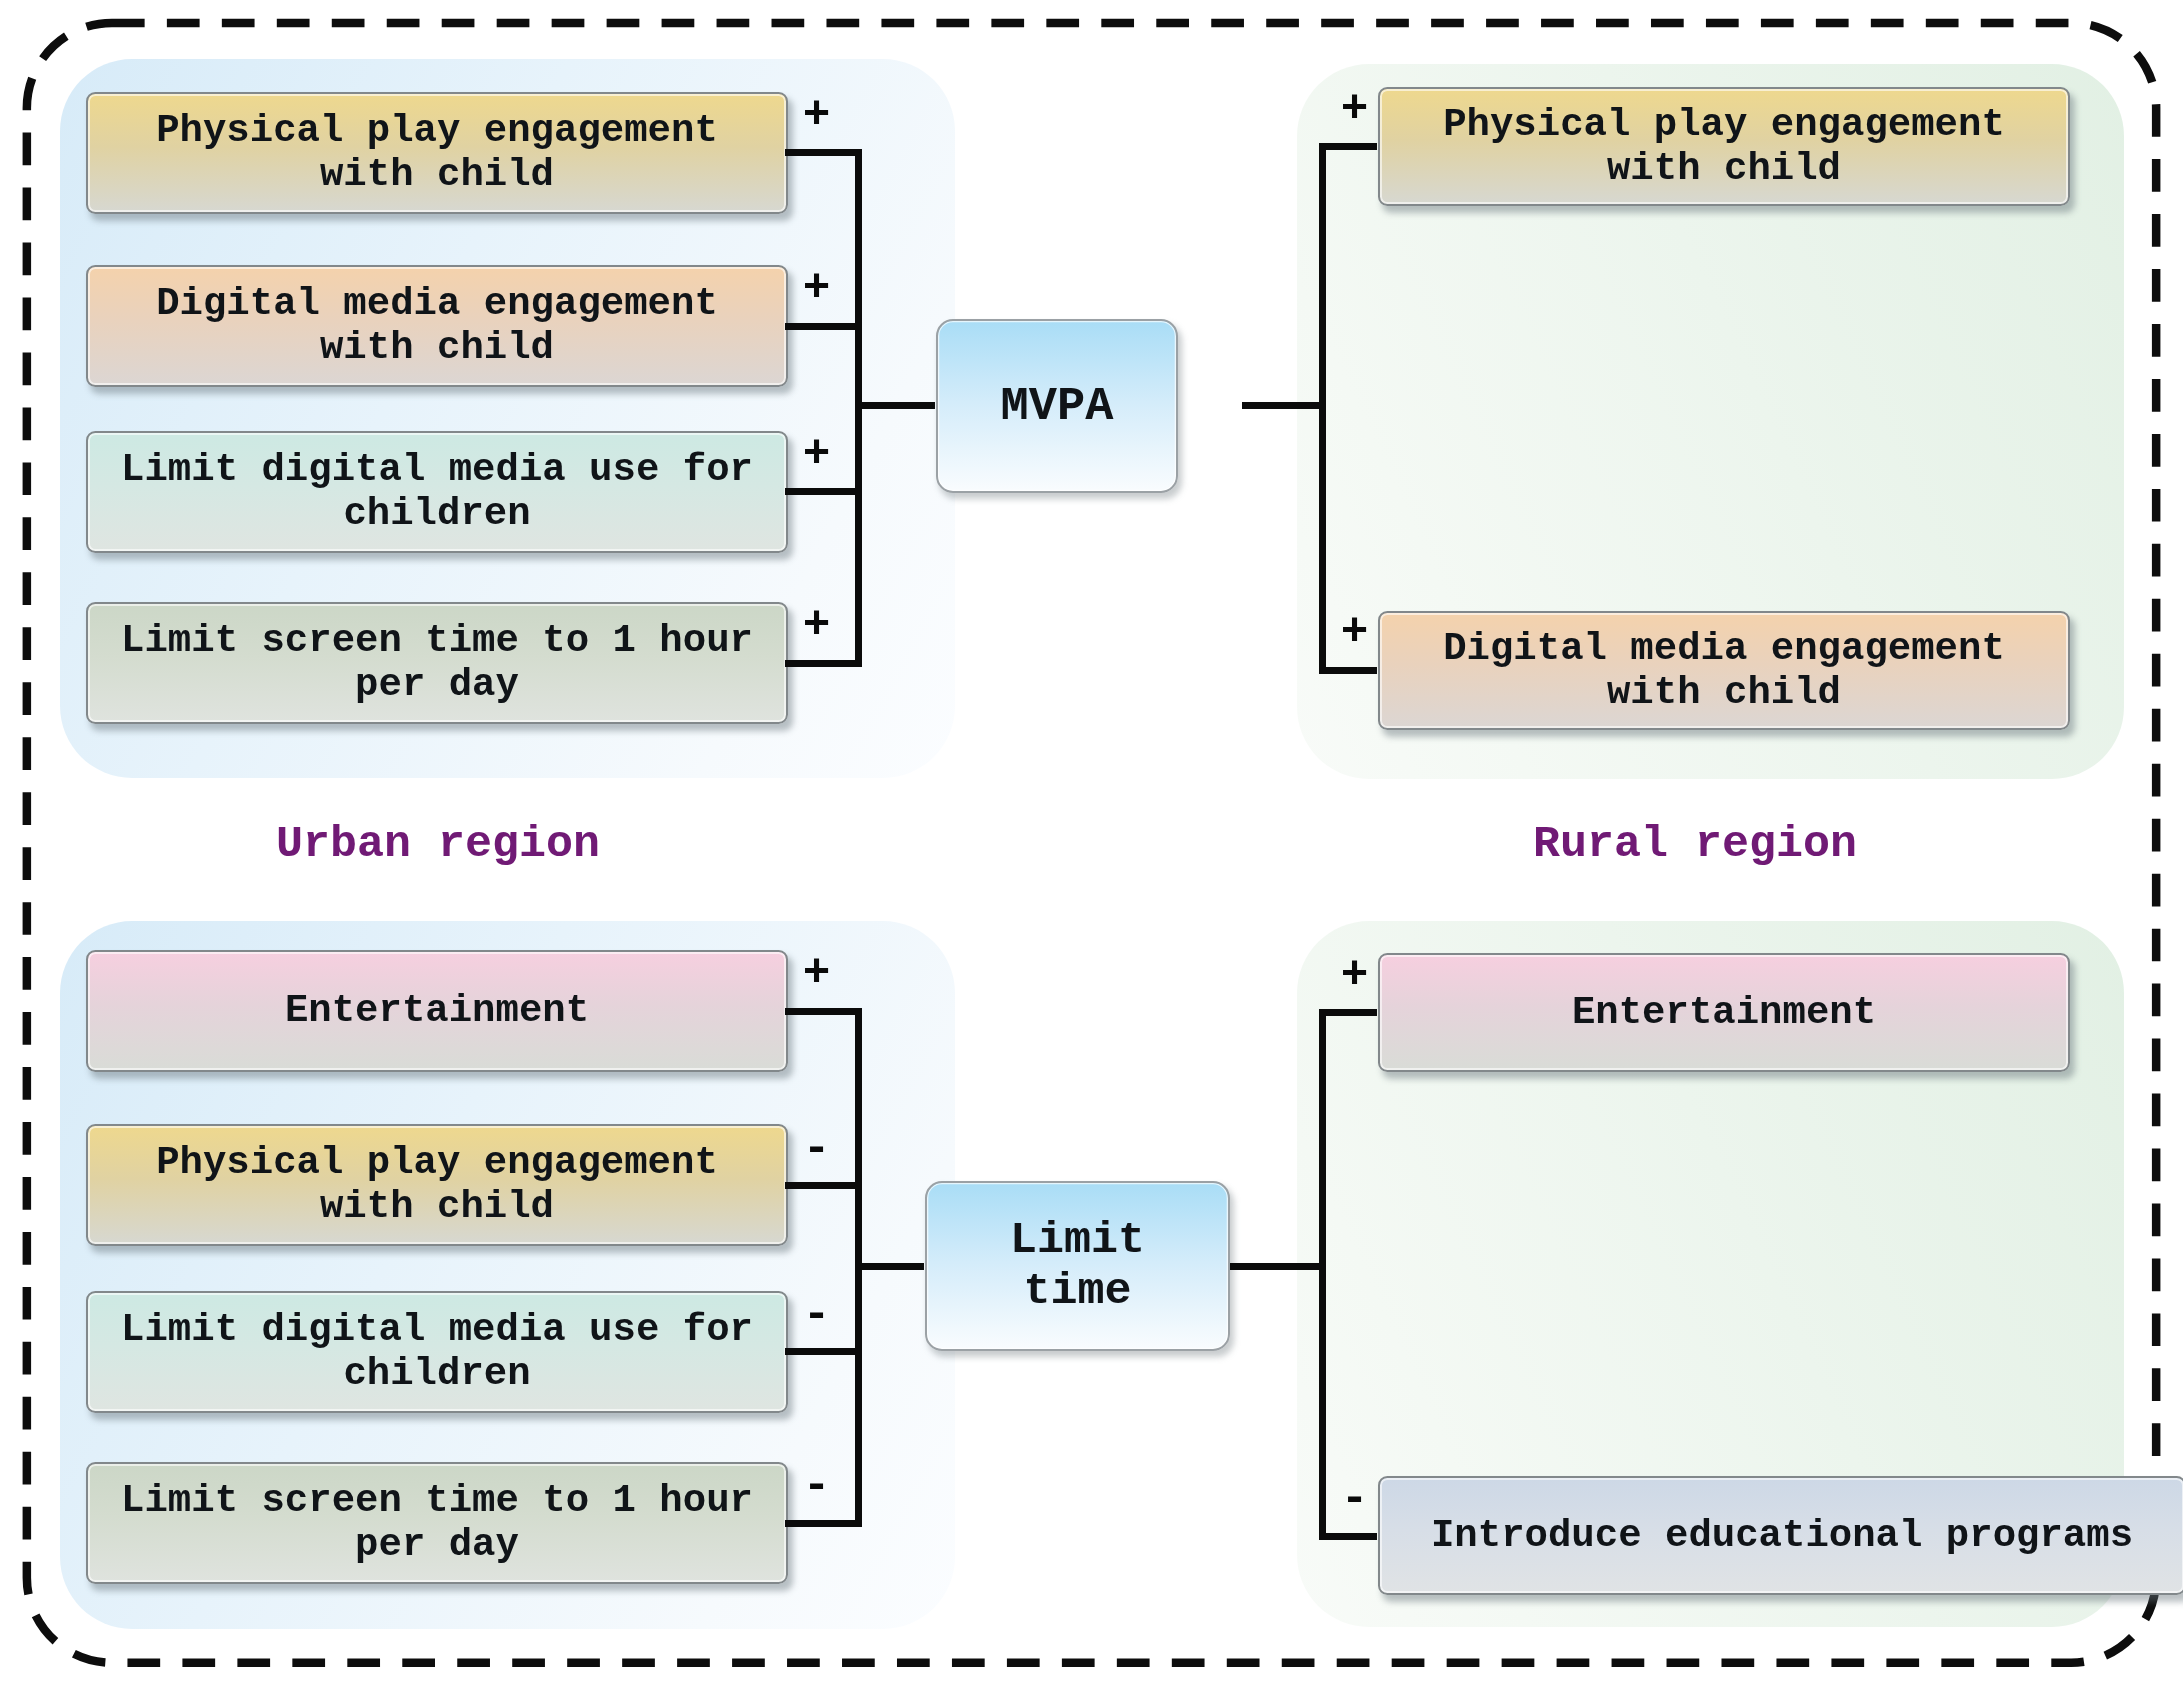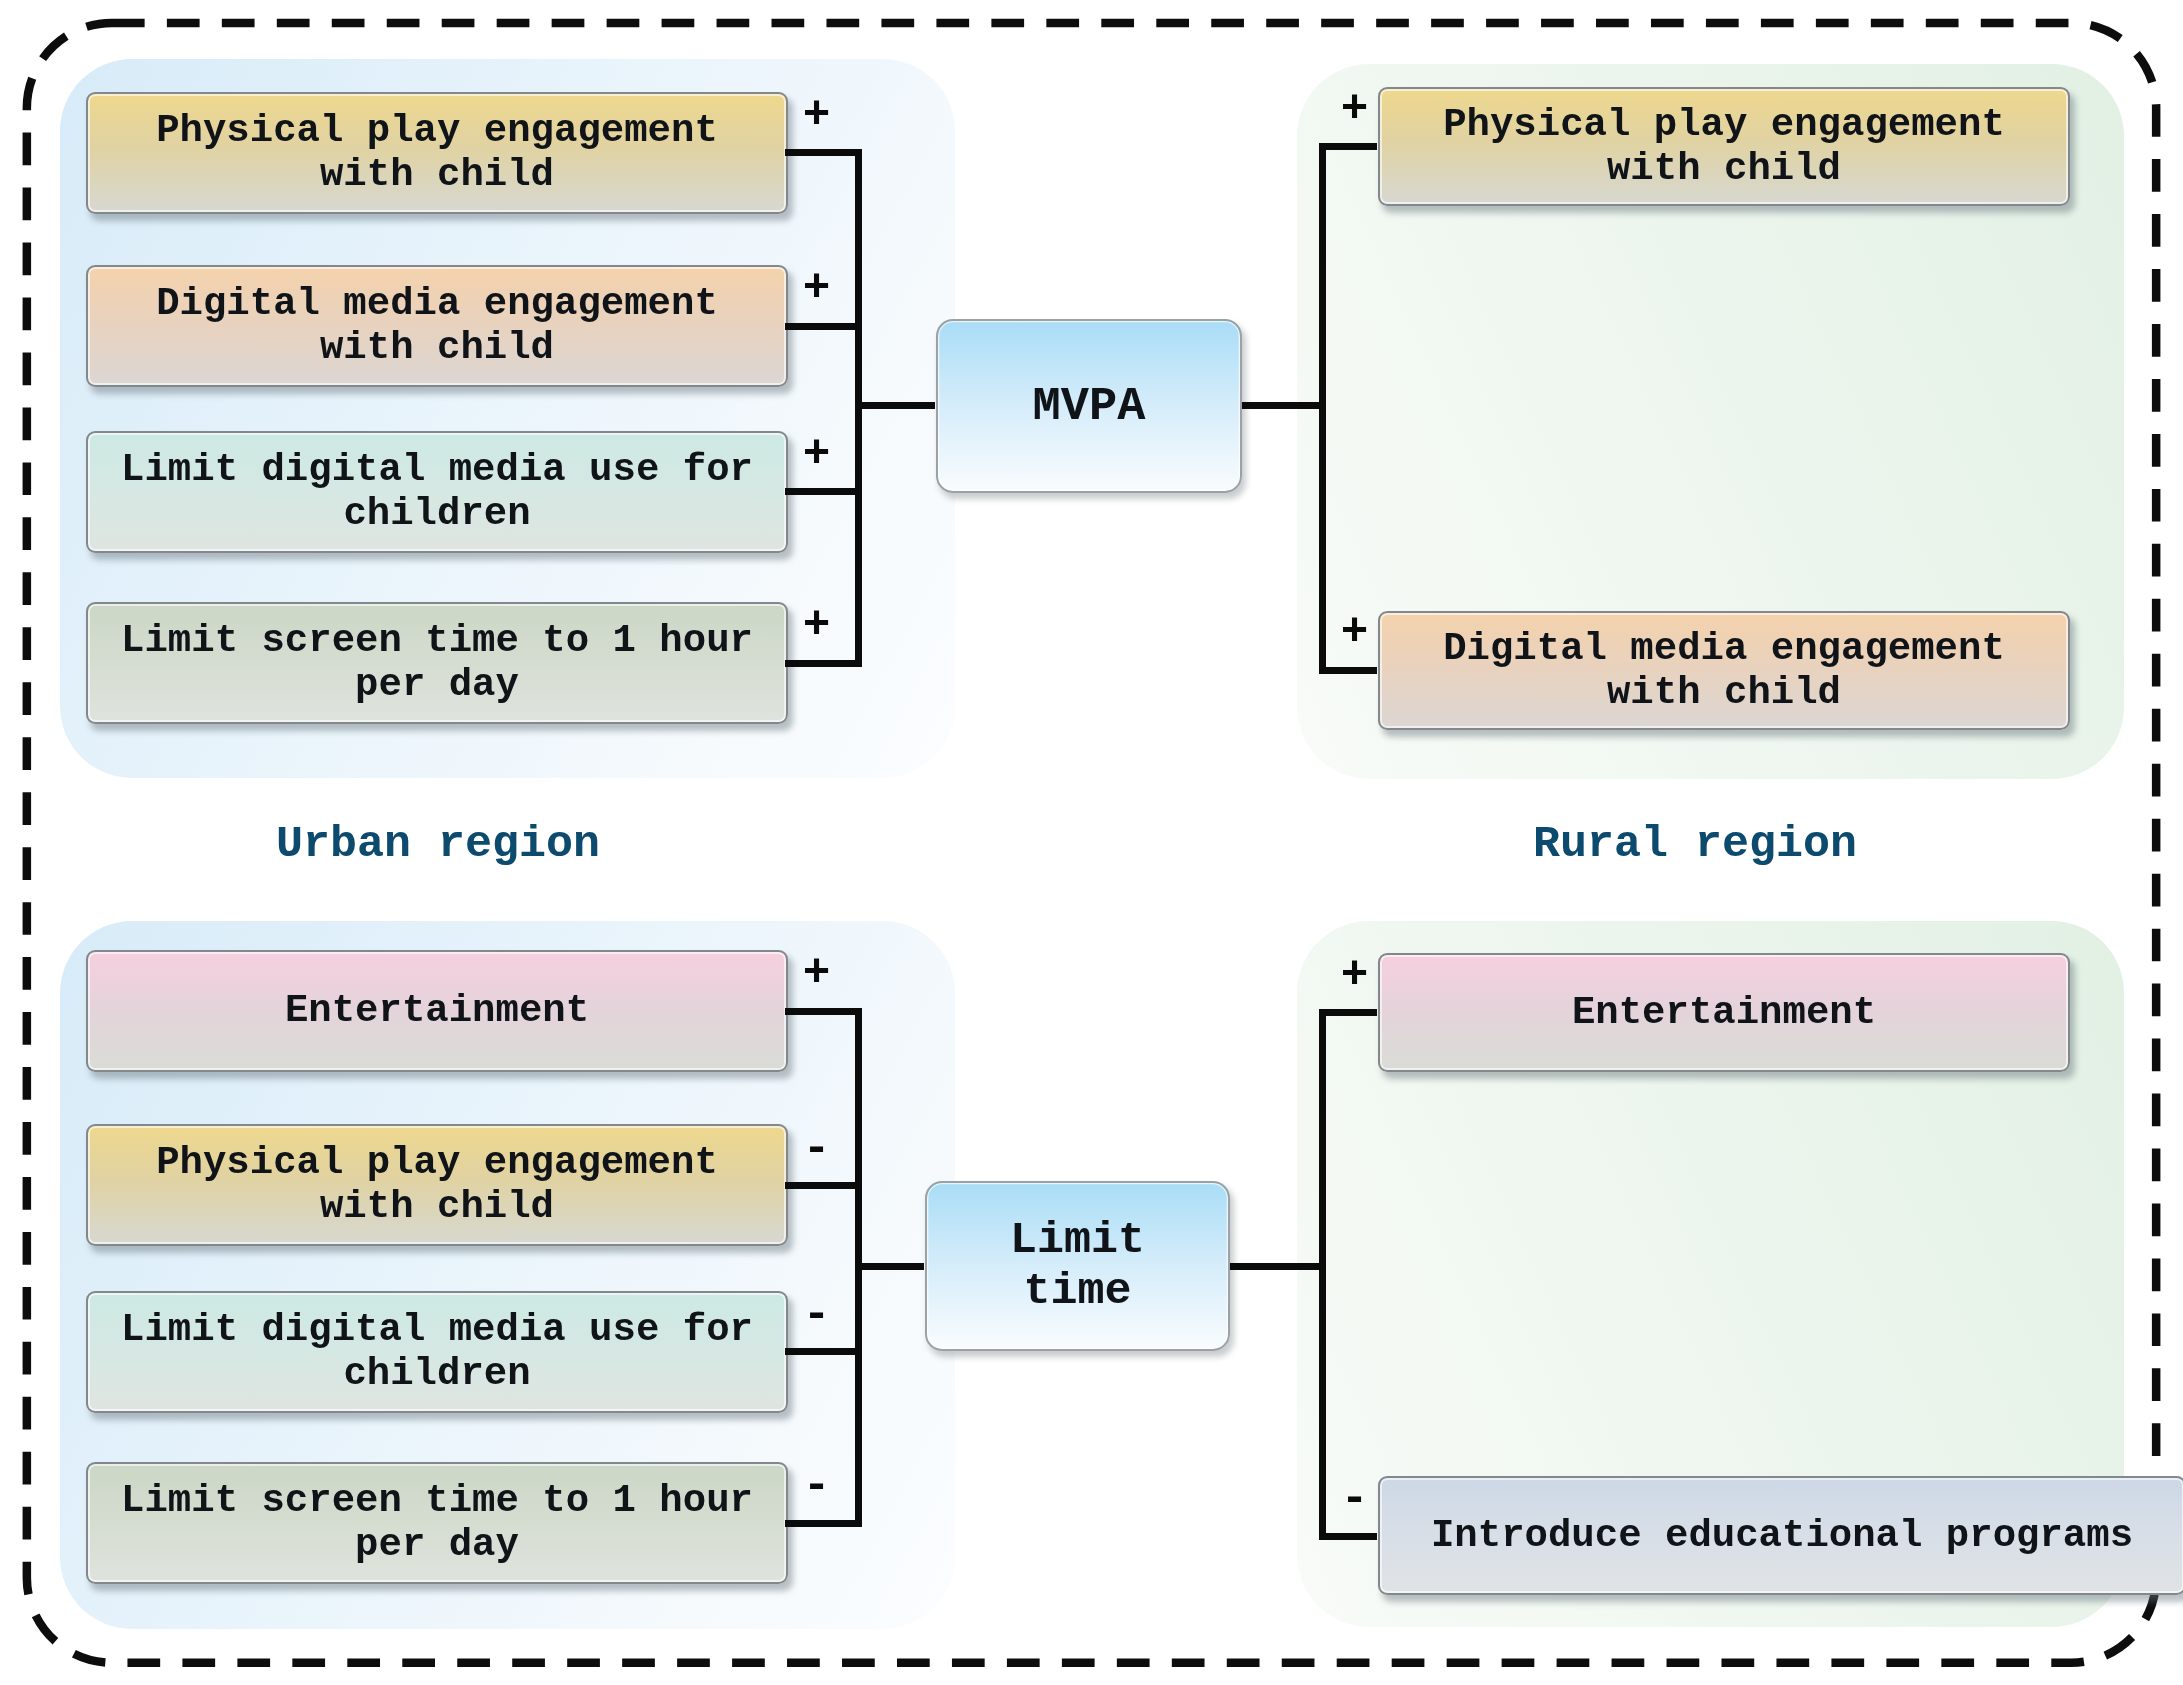--- a/index.html
+++ b/index.html
@@ -43,21 +43,21 @@
   .line{position:absolute;background:var(--line);}
   .sign{
     position:absolute;
     width:75px;height:65px;line-height:65px;
     text-align:center;
     font-weight:700;font-size:46px;color:#0a0a0a;
   }
   .region-label{
     position:absolute;
     transform:translate(-50%,-50%);
-    font-weight:700;font-size:45px;color:#0c4a6e;
+    font-weight:700;font-size:45px;color:#701a75;
     white-space:nowrap;
   }
 </style>
 </head>
 <body>
 
 <div class="canvas">
 
   <svg class="dashed-border" width="2183" height="1685" viewBox="0 0 3336 2575">
     <rect x="41" y="35" width="3254" height="2506" rx="130" ry="130" fill="none" stroke="#0d0d0d" stroke-width="13" stroke-dasharray="50 34"></rect>
@@ -86,21 +86,21 @@
   <div class="line" style="left:785px;top:488px;width:77px;height:6.5px;"></div>
   <div class="line" style="left:785px;top:660px;width:77px;height:6.5px;"></div>
   <div class="line" style="left:855px;top:149px;width:6.5px;height:517px;"></div>
   <div class="line" style="left:855px;top:402px;width:80px;height:6.5px;"></div>
 
   <div class="sign" style="left:779px;top:84px;">+</div>
   <div class="sign" style="left:779px;top:257px;">+</div>
   <div class="sign" style="left:779px;top:423px;">+</div>
   <div class="sign" style="left:779px;top:594px;">+</div>
 
-  <div class="node center-node" style="left:936px;top:319px;width:306px;height:174px;">
+  <div class="node center-node" style="left:936px;top:319px;width:242px;height:174px;">
     <span>MVPA</span>
   </div>
 
   <div class="line" style="left:1242px;top:402px;width:84px;height:6.5px;"></div>
   <div class="line" style="left:1319px;top:143px;width:6.5px;height:530px;"></div>
   <div class="line" style="left:1319px;top:143px;width:58px;height:6.5px;"></div>
   <div class="line" style="left:1319px;top:667px;width:58px;height:6.5px;"></div>
 
   <div class="sign" style="left:1317px;top:78px;">+</div>
   <div class="sign" style="left:1317px;top:601px;">+</div>

